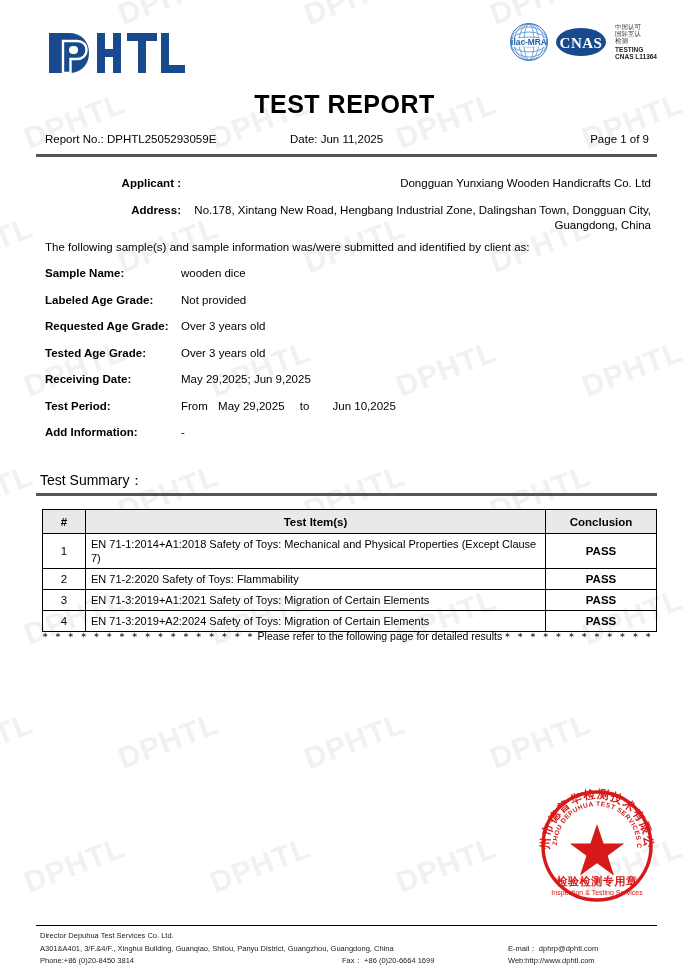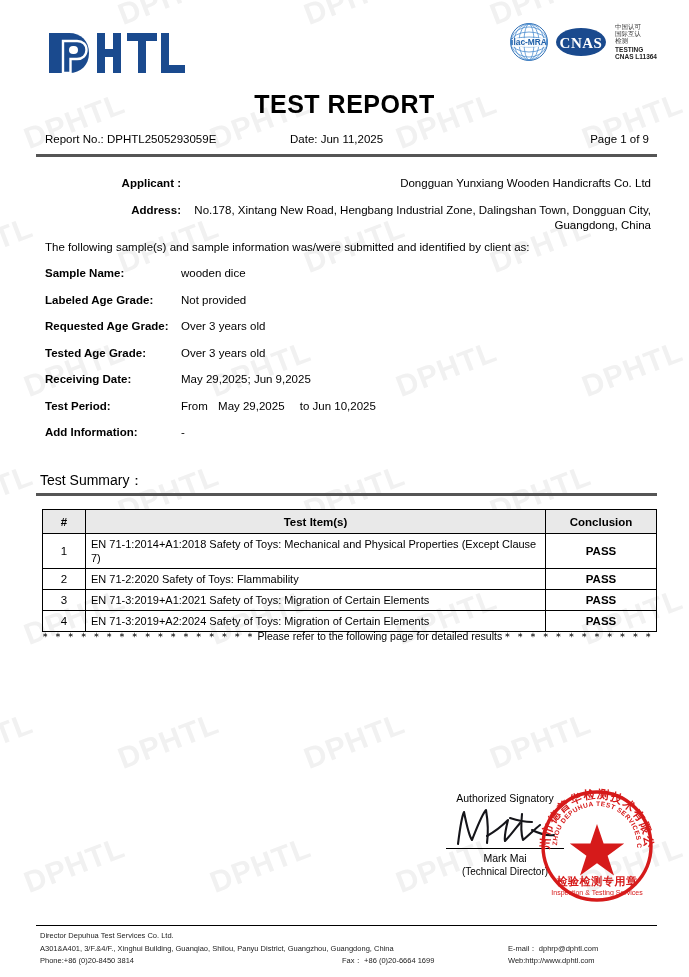--- a/index.html
+++ b/index.html
@@ -159,21 +159,21 @@
     align-items: flex-start;
   }
   .sample-label {
     width: 136px;
     flex: 0 0 136px;
     font-weight: bold;
   }
   .sample-value { flex: 1; }
   .tp-from { margin-right: 7px; }
   .tp-d1 { margin-right: 12px; }
-  .tp-to { margin-right: 0; }
+  .tp-to { margin-right: 20px; }
 
   
   .summary-head {
     position: absolute;
     left: 40px;
     top: 472px;
     font-size: 14px;
     font-weight: normal;
   }
   .rule-summary {
@@ -475,37 +475,20 @@
           <td class="cell-item">EN 71-3:2019+A2:2024 Safety of Toys: Migration of Certain Elements</td>
           <td class="cell-conc">PASS</td>
         </tr>
       </tbody>
     </table>
 
     <div class="refer-note">
       <span class="stars">＊＊＊＊＊＊＊＊＊＊＊＊＊＊＊＊＊</span><span>Please refer to the following page for detailed results</span><span class="stars">＊＊＊＊＊＊＊＊＊＊＊＊＊＊＊＊＊＊＊＊</span>
     </div>
 
-    <div class="sig-block">
-      <div class="sig-title">Authorized Signatory</div>
-      <div class="sig-mark">
-        <svg width="110" height="42" viewBox="0 0 110 42" aria-hidden="true">
-          <g fill="none" stroke="#15151a" stroke-width="2.1" stroke-linecap="round" stroke-linejoin="round">
-            <path d="M8,38 C10,22 12,10 14,6 C16,16 19,30 22,34 C26,24 32,8 36,4 C38,16 38,30 37,37"></path>
-            <path d="M37,30 C44,26 52,20 58,14 C56,22 54,30 55,35 C60,30 66,22 70,17"></path>
-            <path d="M60,12 C66,14 74,16 82,16"></path>
-            <path d="M72,8 C71,18 71,28 73,34 C78,30 84,24 90,19"></path>
-            <path d="M82,24 C88,27 96,30 104,29"></path>
-          </g>
-        </svg>
-      </div>
-      <div class="sig-rule"></div>
-      <div class="sig-name">Mark Mai</div>
-      <div class="sig-role">(Technical Director)</div>
-    </div>
 
     <div class="stamp">
       <svg width="120" height="120" viewBox="0 0 120 120" aria-hidden="true">
         <defs>
           <path id="arcOuter" d="M 60,60 m -48,0 a 48,48 0 1,1 96,0" fill="none"></path>
           <path id="arcInner" d="M 60,60 m -40,0 a 40,40 0 1,1 80,0" fill="none"></path>
         </defs>
         <circle cx="60" cy="60" r="54" fill="none" stroke="#d61a1a" stroke-width="3.4"></circle>
         <text font-family="DejaVu Sans, sans-serif" font-size="11.5" font-weight="bold" fill="#d61a1a" letter-spacing="1.6">
           <textPath href="#arcOuter" startOffset="50%" text-anchor="middle">广州市德普华检测技术有限公司</textPath>

